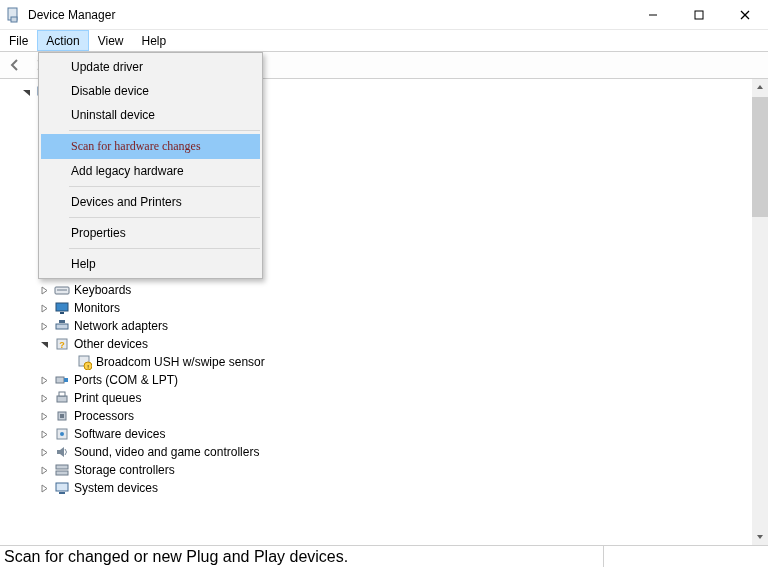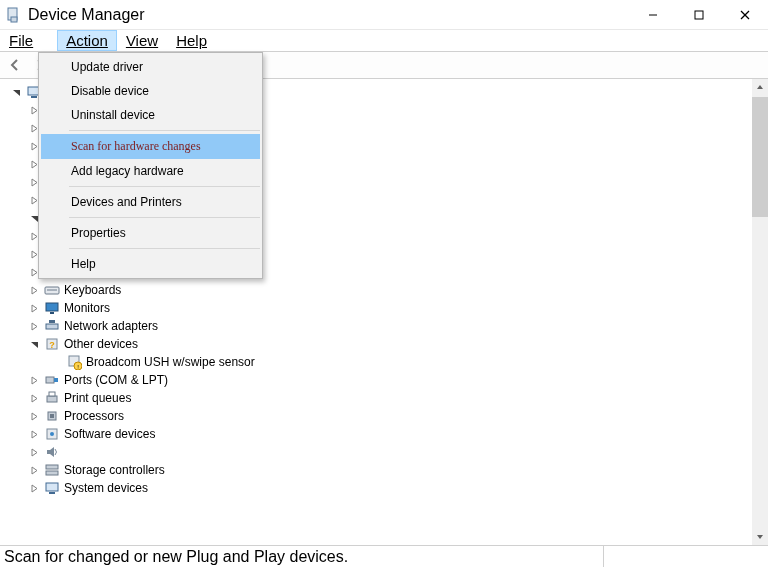--- a/index.html
+++ b/index.html
@@ -19,21 +19,21 @@
     display: flex;
     align-items: center;
     padding-left: 6px;
     border-bottom: 1px solid #e8e8e8;
   }
   .titlebar .app-icon {
     width: 16px; height: 16px;
     margin-right: 6px;
     display: inline-flex; align-items:center; justify-content:center;
   }
-  .titlebar .title { font-size: 16px; }
+  .titlebar .title { font-size: 12px; }
   .win-controls {
     margin-left: auto;
     display: flex;
     height: 100%;
   }
   .win-btn {
     width: 46px;
     display: flex; align-items: center; justify-content: center;
     font-size: 11px;
   }
@@ -42,29 +42,27 @@
   .menubar {
     height: 22px;
     display: flex;
     align-items: stretch;
     border-bottom: 1px solid #d0d0d0;
     position: relative;
   }
   .menu-item {
     padding: 0 9px;
     display: flex; align-items: center;
-    font-size: 15px;
+    font-size: 12px;
     cursor: default;
-    text-decoration: underline;
   }
   .menu-item.open {
     background: #cce8ff;
     border: 1px solid #99d1ff;
     padding: 0 8px;
-    margin-left: 15px;
   }
   
   .toolbar {
     height: 27px;
     display: flex;
     align-items: center;
     padding: 0 4px;
     border-bottom: 1px solid #d0d0d0;
     gap: 3px;
     background: #fdfdfd;
@@ -104,21 +102,21 @@
   }
   
   .content {
     position: absolute;
     top: 79px; left: 0; right: 0; bottom: 22px;
     display: flex;
   }
   .tree-container {
     flex: 1;
     overflow-y: auto;
-    padding: 4px 6px;
+    padding: 4px 16px;
   }
   .scrollbar {
     width: 16px;
     background: #f0f0f0;
     display:flex; flex-direction:column;
   }
   .scroll-arrow {
     height:16px; display:flex; align-items:center; justify-content:center;
     color:#606060;
   }
@@ -461,20 +459,21 @@
           <svg width="9" height="9" viewBox="0 0 9 9">
             <path d="M2 1 L7 4.5 L2 8 Z" fill="none" stroke="#808080"></path>
           </svg>
         </span>
       <span class="node-icon">
           <svg viewBox="0 0 16 16">
             <path d="M3 6 L6 6 L10 3 L10 13 L6 10 L3 10 Z" fill="#7a8a9a"></path>
             <path d="M11 5 Q14 8 11 11" fill="none" stroke="#7a8a9a"></path>
           </svg>
         </span>
+      <span class="node-label">Sound, video and game controllers</span>
     </div>
     <div class="tree-row indent-1">
       <span class="expander">
           <svg width="9" height="9" viewBox="0 0 9 9">
             <path d="M2 1 L7 4.5 L2 8 Z" fill="none" stroke="#808080"></path>
           </svg>
         </span>
       <span class="node-icon">
           <svg viewBox="0 0 16 16">
             <rect x="2" y="3" width="12" height="4" fill="#c7cfd8" stroke="#6d7b8a"></rect>

